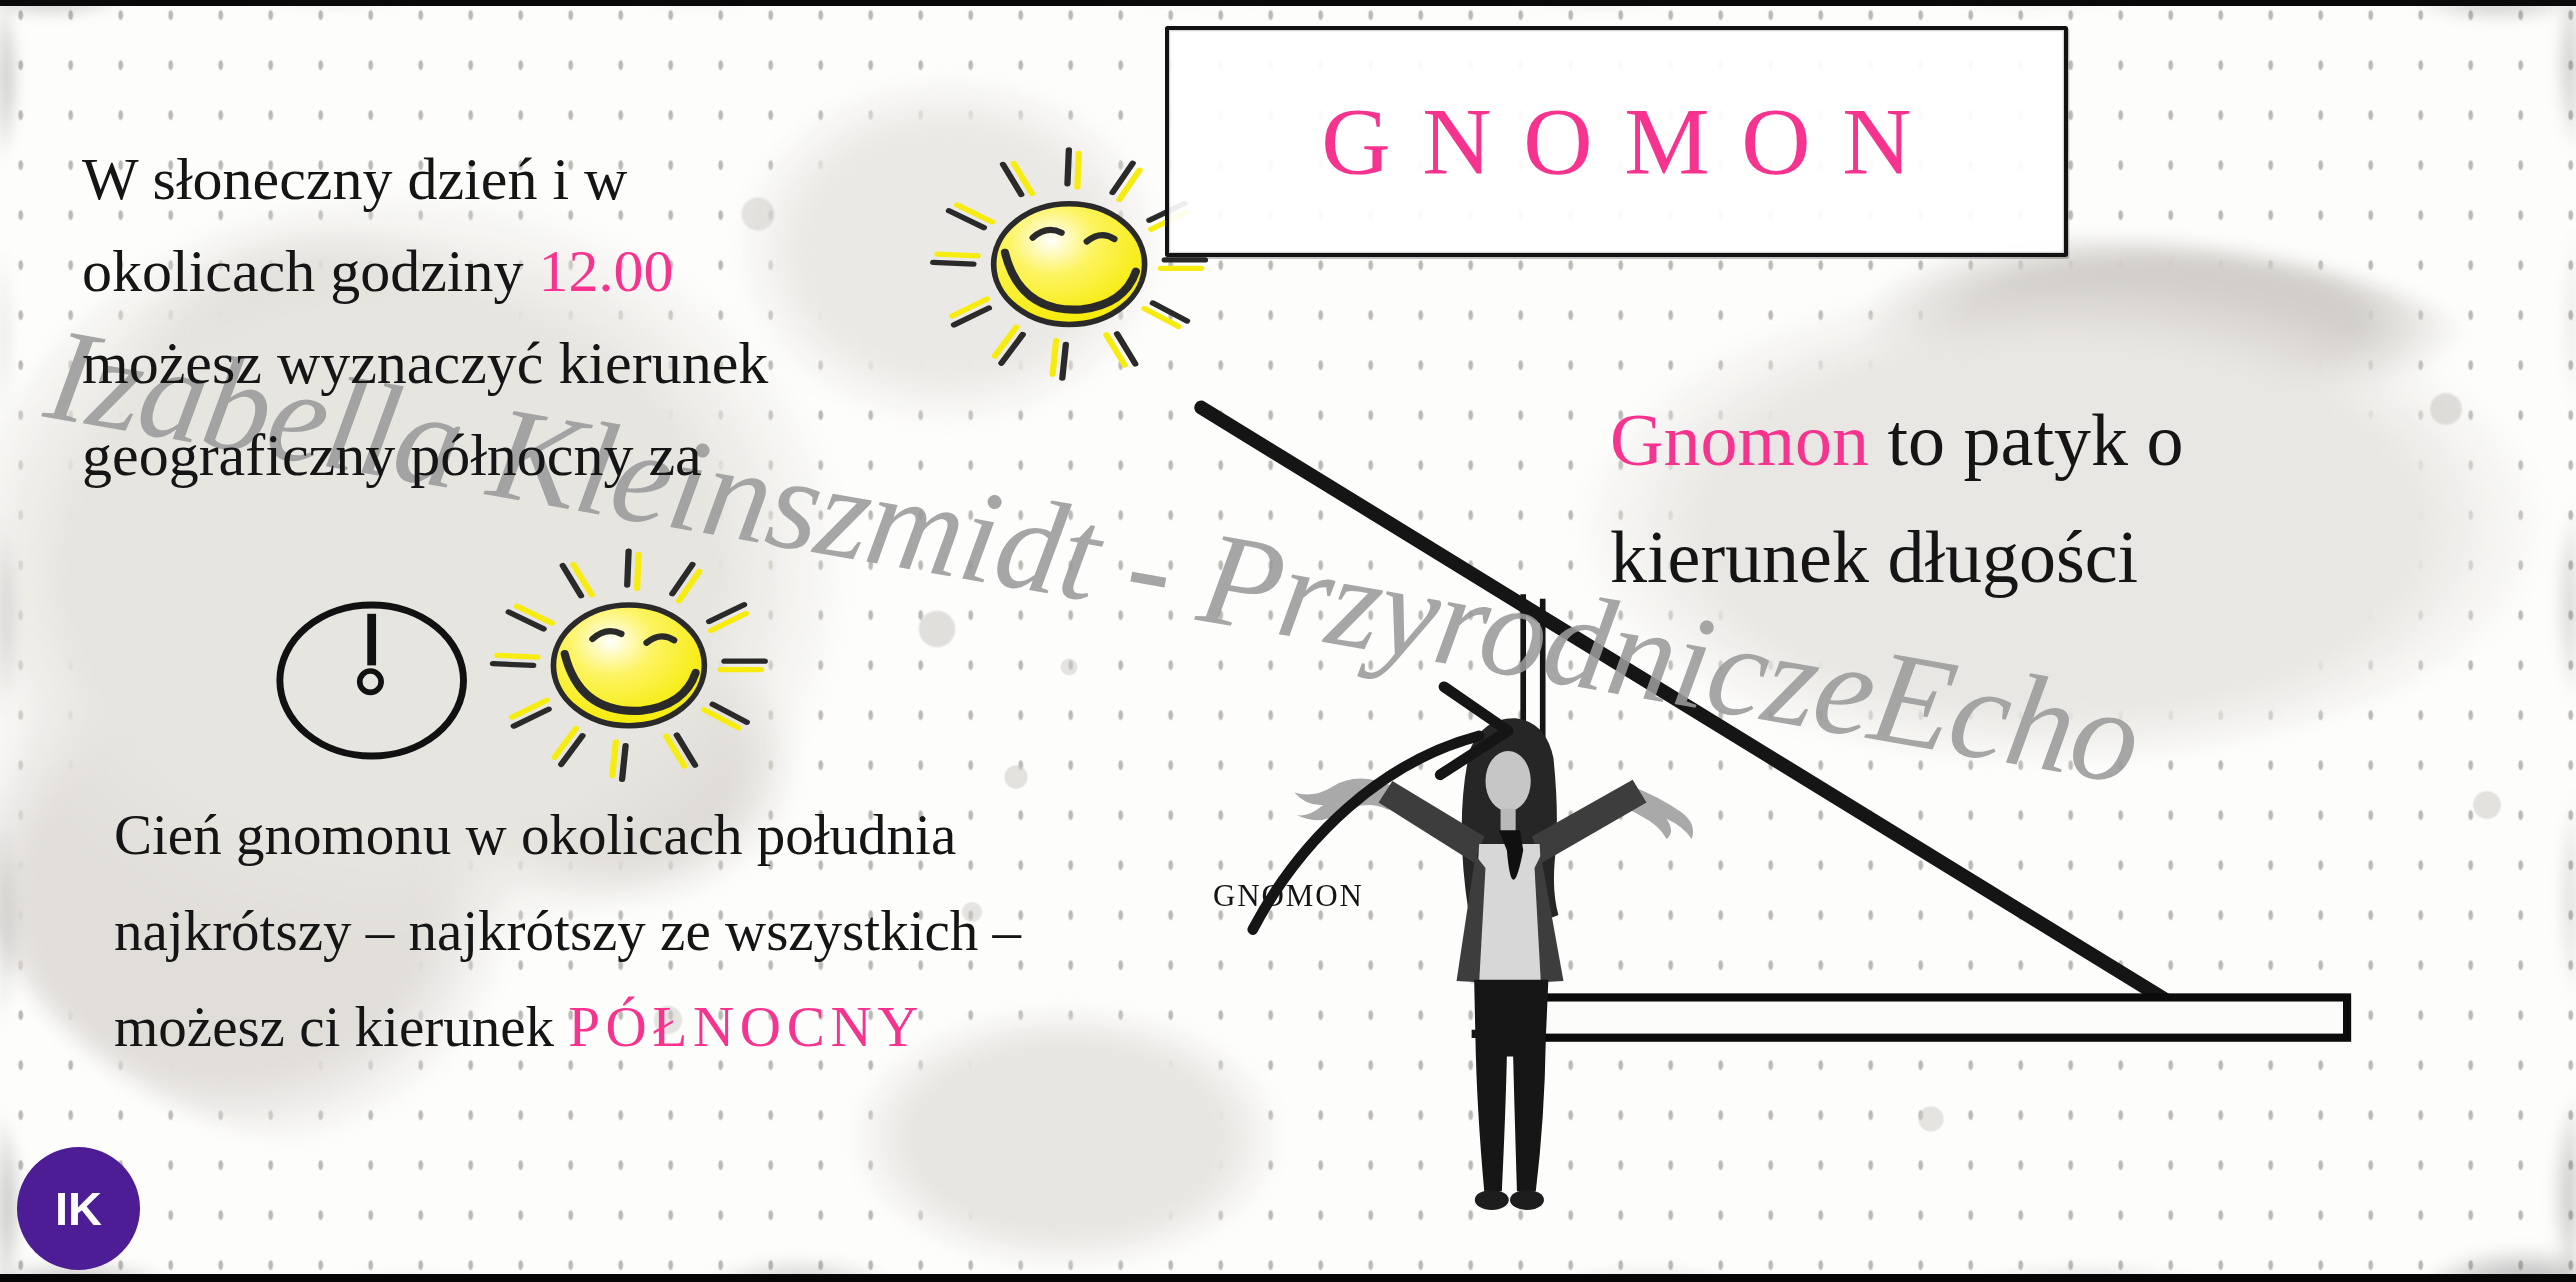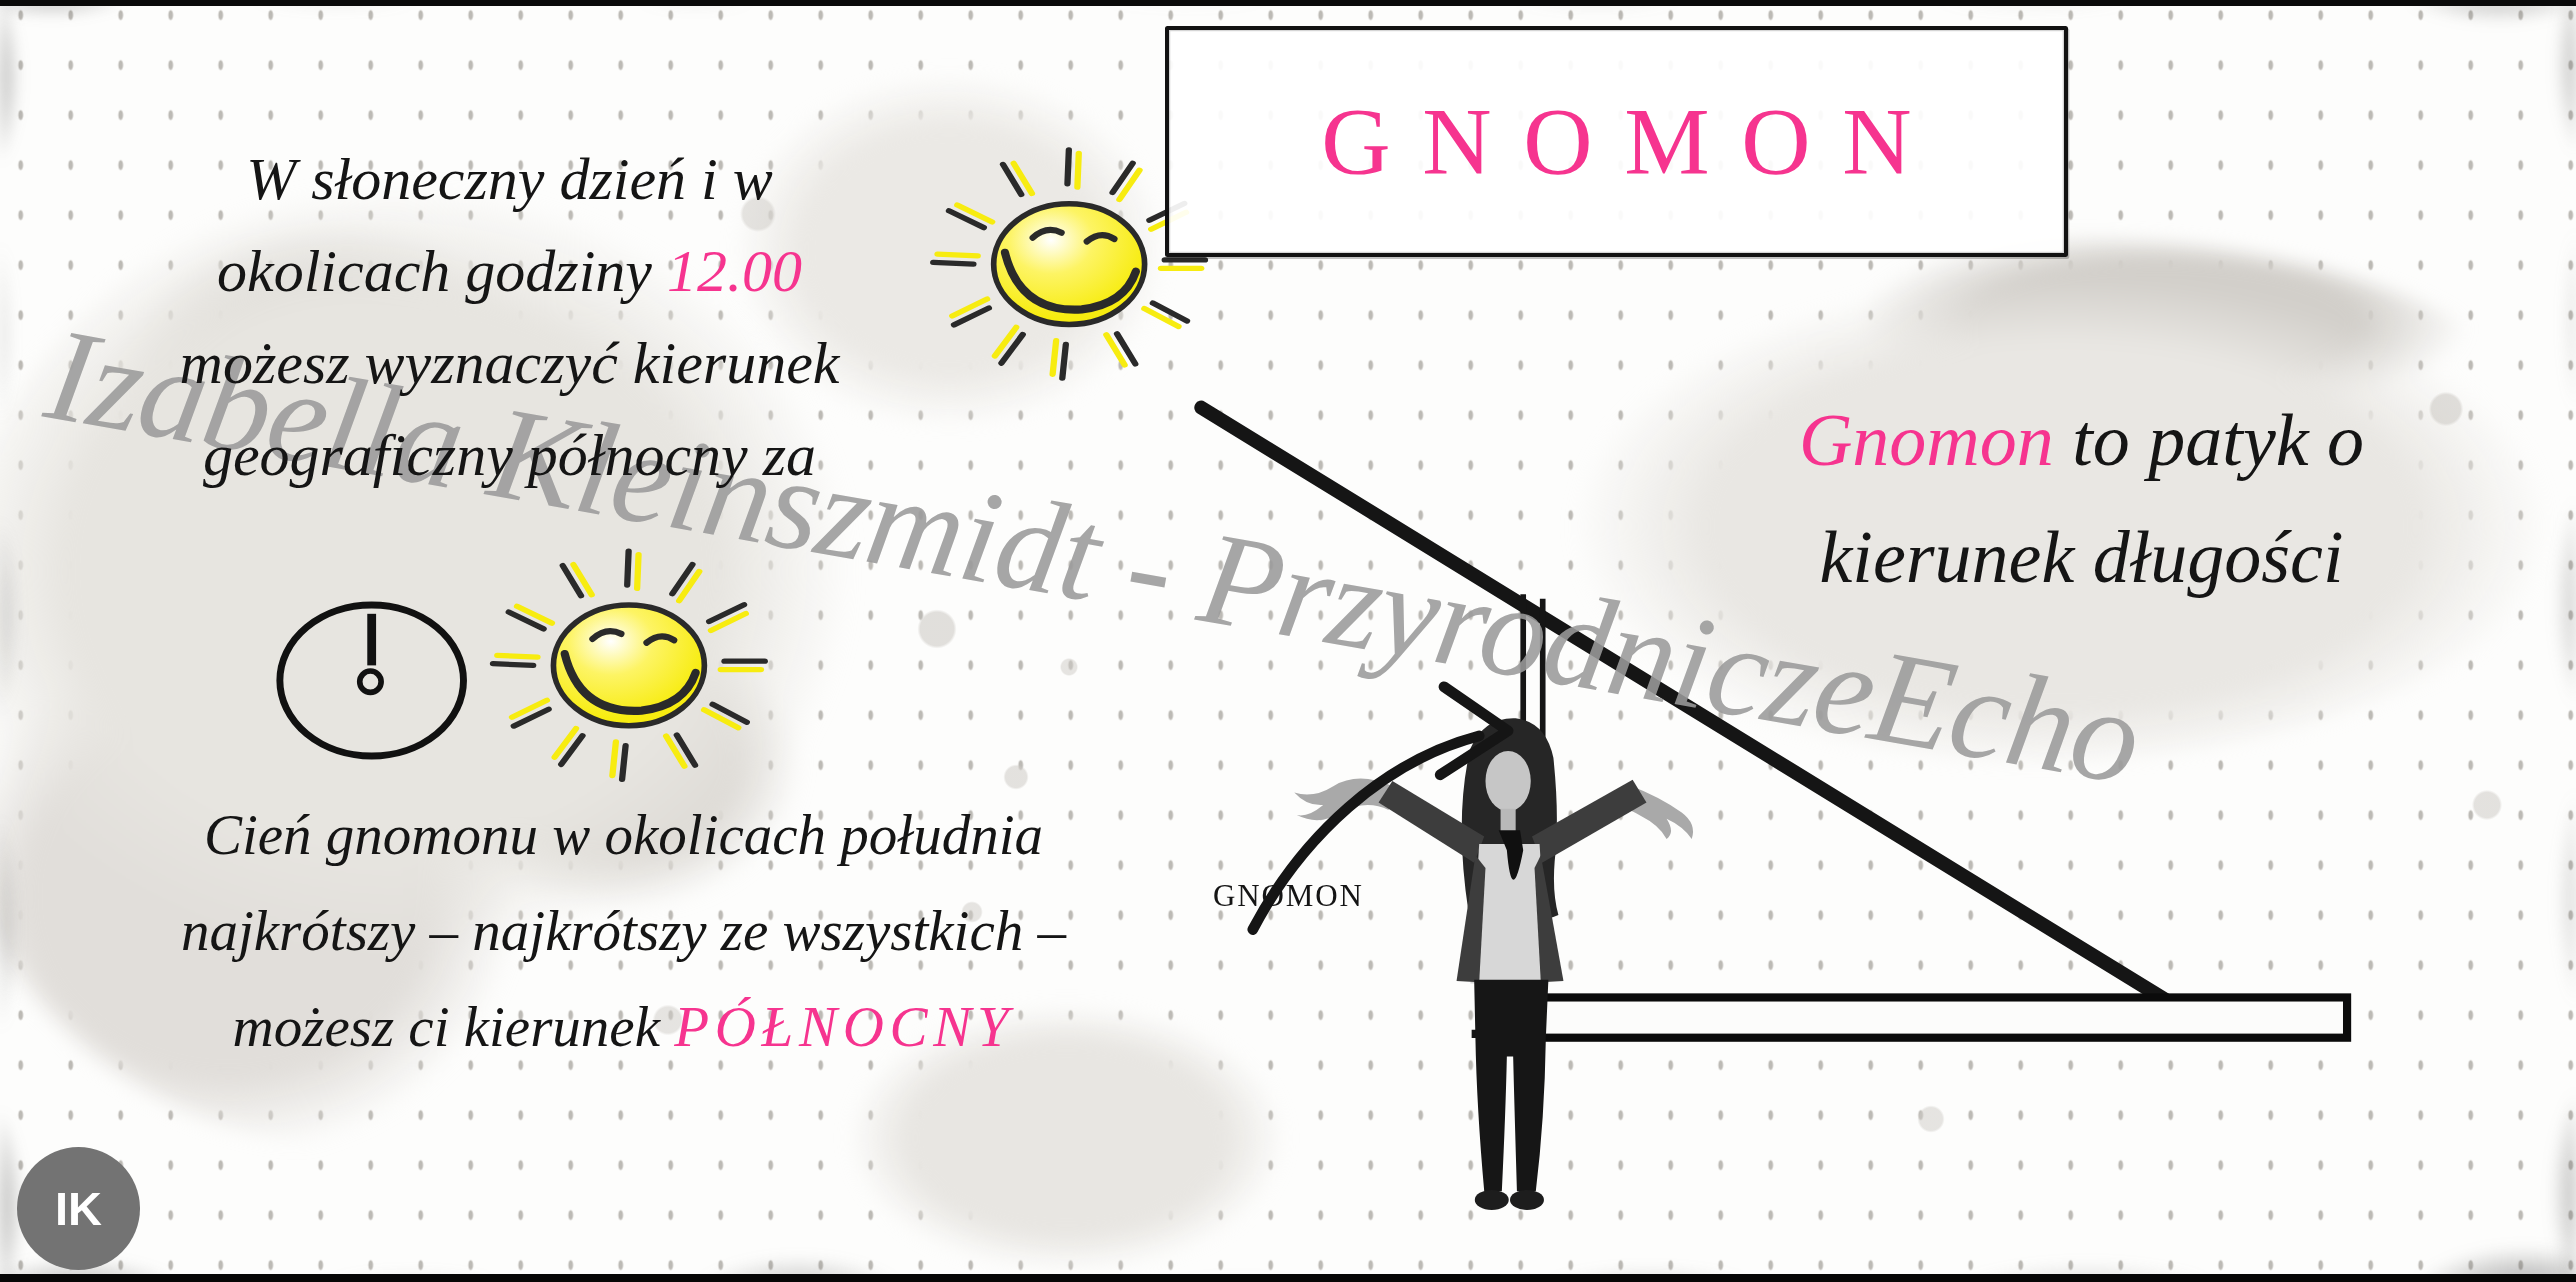--- a/index.html
+++ b/index.html
@@ -41,21 +41,21 @@
   
   .watermark{position:absolute;left:63px;top:296px;font-size:133px;font-style:italic;
     color:var(--watermark,#9b9b9b);opacity:.88;white-space:nowrap;
     transform:rotate(10deg);transform-origin:0 0;letter-spacing:-1.3px;z-index:6;}
 
   
   svg.art{position:absolute;inset:0;z-index:5;}
   .ink-line{stroke:var(--ink,#141414);fill:none;}
 
   
-  .tblock{position:absolute;text-align:center;z-index:7;font-style:italic;}
+  .tblock{position:absolute;text-align:left;z-index:7;}
   .tblock .ln{display:block;}
   #intro{left:82px;top:133px;width:855px;font-size:60px;line-height:92px;}
   #shadow-note{left:114px;top:787px;width:1019px;font-size:57px;line-height:96px;}
   #definition{left:1610px;top:382px;width:943px;font-size:74px;line-height:117px;}
   .accent{color:var(--accent,#f6348f);}
   .ls-wide{letter-spacing:.2em;}
   .ls-med{letter-spacing:.1em;}
 
   
   #title-box{position:absolute;left:1165px;top:26.4px;width:903px;height:231px;z-index:7;
@@ -63,21 +63,21 @@
     box-shadow:inset 0 0 0 1.3px rgba(20,20,20,.18), 1.3px 1.9px 0 rgba(20,20,20,.25);
     display:flex;align-items:center;justify-content:center;}
   #title-box h1{margin:0;font-size:96px;font-weight:500;letter-spacing:.33em;padding-left:.33em;
     color:var(--accent,#f6348f);font-family:"Liberation Serif","DejaVu Serif",serif;}
 
   
   #gnomon-label{position:absolute;left:1213px;top:878px;font-size:31px;letter-spacing:1.9px;z-index:7;}
 
   
   #ik-badge{position:absolute;left:17px;top:1147px;width:123px;height:123px;border-radius:50%;
-    background:#737373;color:#fff;display:flex;align-items:center;justify-content:center;
+    background:#4c1d95;color:#fff;display:flex;align-items:center;justify-content:center;
     font-family:"Liberation Sans","DejaVu Sans",sans-serif;font-weight:bold;font-size:47px;z-index:12;}
 
   
   .gr{position:absolute;pointer-events:none;z-index:10;}
   #gr-top{left:0;top:0;width:100%;height:101px;filter:blur(6.3px);background:
     radial-gradient(151px 63px at 2% -25%, rgba(70,70,70,.85), transparent 68%),
     radial-gradient(201px 57px at 13% -30%, rgba(112,112,112,.75), transparent 70%),
     radial-gradient(170px 75px at 27% -40%, rgba(92,92,92,.8), transparent 66%),
     radial-gradient(270px 60px at 46% -35%, rgba(122,122,122,.6), transparent 70%),
     radial-gradient(189px 50px at 62% -25%, rgba(104,104,104,.6), transparent 70%),

